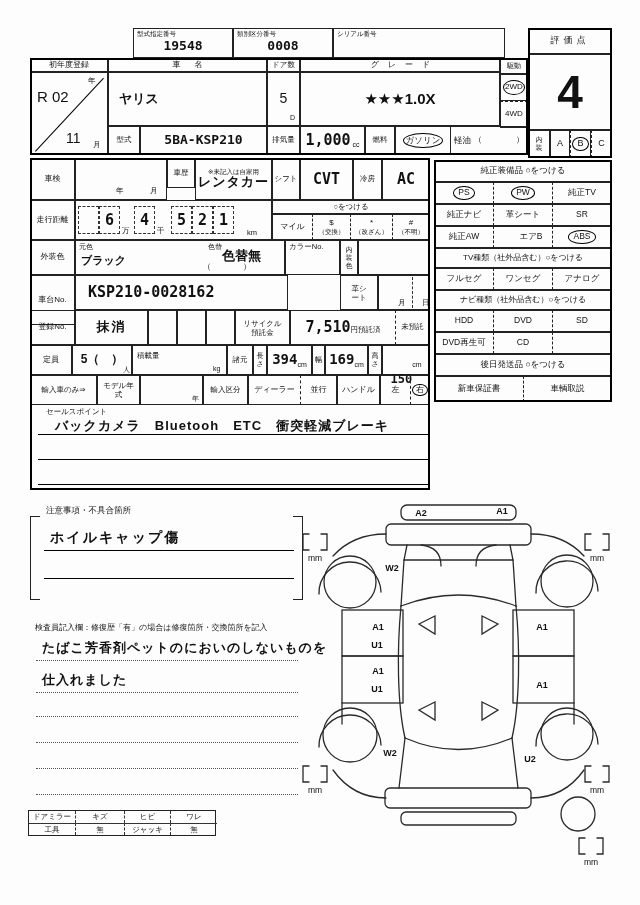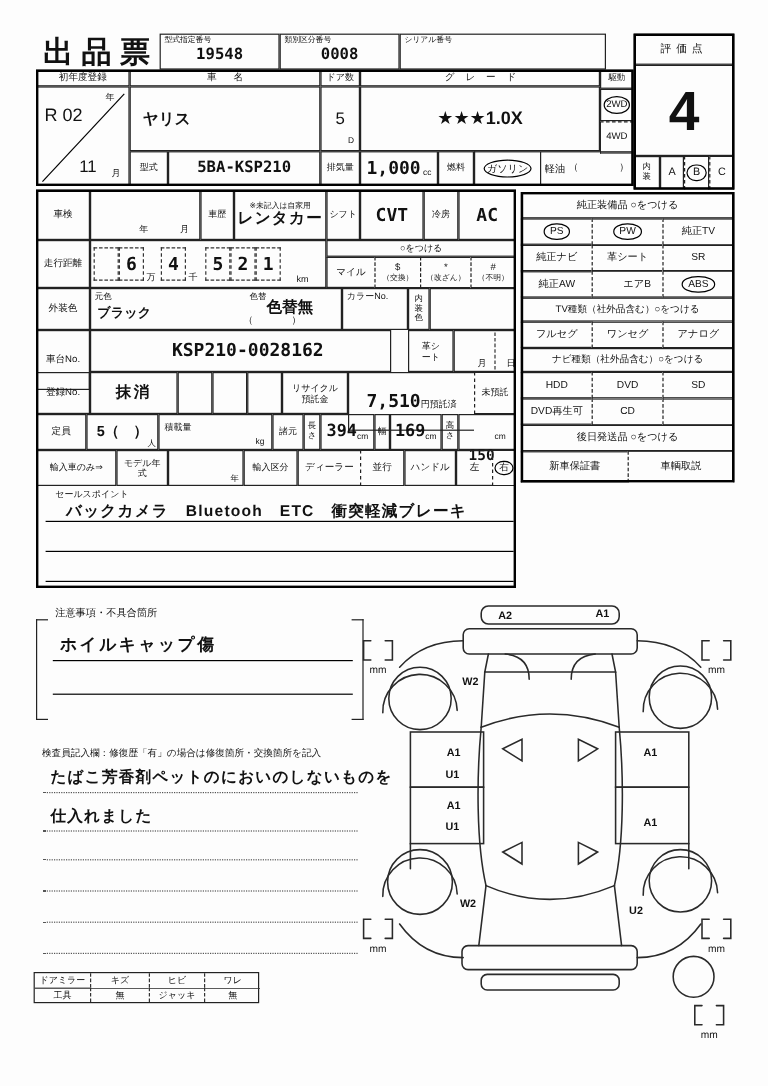--- a/index.html
+++ b/index.html
@@ -22,21 +22,20 @@
   .dotline{position:absolute;border-bottom:1.4px dotted #555;height:0;}
   .vtx{line-height:8px;width:9px;font-size:7px;word-break:break-all;}
   .ulabel{position:absolute;font-size:6.5px;top:1px;left:3px;}
   svg text{font-family:"Liberation Sans","DejaVu Sans",sans-serif;fill:#111;}
 </style>
 </head>
 <body>
 
 <div id="sheet">
 
-  <div class="a" style="left:36px;top:27px;width:110px;height:32px;font-size:25px;font-weight:bold;letter-spacing:7px;">出品票</div>
 
   <div class="cell" style="left:133px;top:28px;width:100px;height:30px;">
     <span class="ulabel">型式指定番号</span>
     <span class="v mono" style="margin-top:7px;">19548</span>
   </div>
   <div class="cell" style="left:233px;top:28px;width:100px;height:30px;align-items:center;">
     <span class="ulabel">類別区分番号</span>
     <span class="v mono" style="margin-top:7px;">0008</span>
   </div>
   <div class="cell" style="left:333px;top:28px;width:172px;height:30px;">
@@ -96,21 +95,21 @@
     <span>軽油</span>
     <span class="f8" style="margin-left:3px;">（</span>
     <span class="f8" style="margin-left:auto;">）</span>
   </div>
   <div class="thick" style="left:30px;top:58px;width:498px;height:97px;"></div>
 
   <div class="cell f8" style="left:30px;top:158px;width:45px;height:42px;">車検</div>
   <div class="cell" style="left:75px;top:158px;width:92px;height:42px;"></div>
   <span class="a f75" style="left:116px;top:186px;">年</span>
   <span class="a f75" style="left:150px;top:186px;">月</span>
-  <div class="cell f75" style="left:167px;top:158px;width:28px;height:42px;">車歴</div>
+  <div class="cell f75" style="left:167px;top:158px;width:28px;height:30px;">車歴</div>
   <div class="cell" style="left:195px;top:158px;width:77px;height:42px;flex-direction:column;">
     <span class="f65">※未記入は自家用</span>
     <span style="font-weight:bold;font-size:13px;letter-spacing:1px;">レンタカー</span>
   </div>
   <div class="cell f75" style="left:272px;top:158px;width:28px;height:42px;">シフト</div>
   <div class="cell v15 mono" style="left:300px;top:158px;width:53px;height:42px;">CVT</div>
   <div class="cell f75" style="left:353px;top:158px;width:29px;height:42px;">冷房</div>
   <div class="cell v15 mono" style="left:382px;top:158px;width:48px;height:42px;">AC</div>
 
   <div class="cell f8" style="left:30px;top:200px;width:45px;height:40px;">走行距離</div>
@@ -147,40 +146,40 @@
   <span class="a f7" style="left:208px;top:242px;">色替</span>
   <span class="a" style="left:222px;top:247px;font-weight:bold;font-size:13px;">色替無</span>
   <span class="a f8" style="left:203px;top:261px;white-space:pre;">（　　　　）</span>
   <div class="cell lt f75" style="left:285px;top:240px;width:55px;height:35px;">カラーNo.</div>
   <div class="cell" style="left:340px;top:240px;width:18px;height:35px;">
     <span class="vtx">内装色</span>
   </div>
   <div class="cell" style="left:358px;top:240px;width:72px;height:35px;"></div>
 
   <div class="cell f8" style="left:30px;top:275px;width:45px;height:50px;">車台No.</div>
-  <div class="cell" style="left:75px;top:275px;width:251px;height:35px;justify-content:center;">
+  <div class="cell" style="left:75px;top:275px;width:213px;height:35px;justify-content:flex-start;">
     <span class="v15 mono" style="padding-left:12px;">KSP210-0028162</span>
   </div>
   <div class="cell f75" style="left:340px;top:275px;width:38px;height:35px;">
     <span style="width:18px;line-height:9px;">革シート</span>
   </div>
   <div class="cell" style="left:378px;top:275px;width:52px;height:35px;"></div>
   <span class="a f75" style="left:398px;top:298px;">月</span>
   <span class="a f75" style="left:422px;top:298px;">日</span>
   <div class="a" style="left:412px;top:277px;width:0;height:31px;border-left:1px dashed #333;"></div>
 
   <div class="cell f8" style="left:30px;top:310px;width:45px;height:35px;">登録No.</div>
   <div class="cell v" style="left:75px;top:310px;width:73px;height:35px;letter-spacing:2px;">抹消</div>
   <div class="cell" style="left:148px;top:310px;width:29px;height:35px;"></div>
   <div class="cell" style="left:177px;top:310px;width:29px;height:35px;"></div>
   <div class="cell" style="left:206px;top:310px;width:29px;height:35px;"></div>
   <div class="cell f75" style="left:235px;top:310px;width:55px;height:35px;">
     <span style="width:42px;line-height:9px;">リサイクル預託金</span>
   </div>
-  <div class="cell" style="left:290px;top:310px;width:105px;height:49px;border-right:none;">
+  <div class="cell" style="left:290px;top:310px;width:105px;height:35px;border-right:none;">
     <span class="v15 mono">7,510</span>
     <span class="f75" style="margin-top:5px;">円預託済</span>
   </div>
   <div class="cell f75 dl" style="left:395px;top:310px;width:35px;height:35px;">未預託</div>
 
   <div class="cell f8" style="left:30px;top:345px;width:42px;height:30px;">定員</div>
   <div class="cell" style="left:72px;top:345px;width:60px;height:30px;font-size:12px;font-weight:bold;">5（　）</div>
   <span class="a f7" style="left:123px;top:365px;">人</span>
   <div class="cell" style="left:132px;top:345px;width:95px;height:30px;"></div>
   <span class="a f75" style="left:137px;top:351px;">積載量</span>

